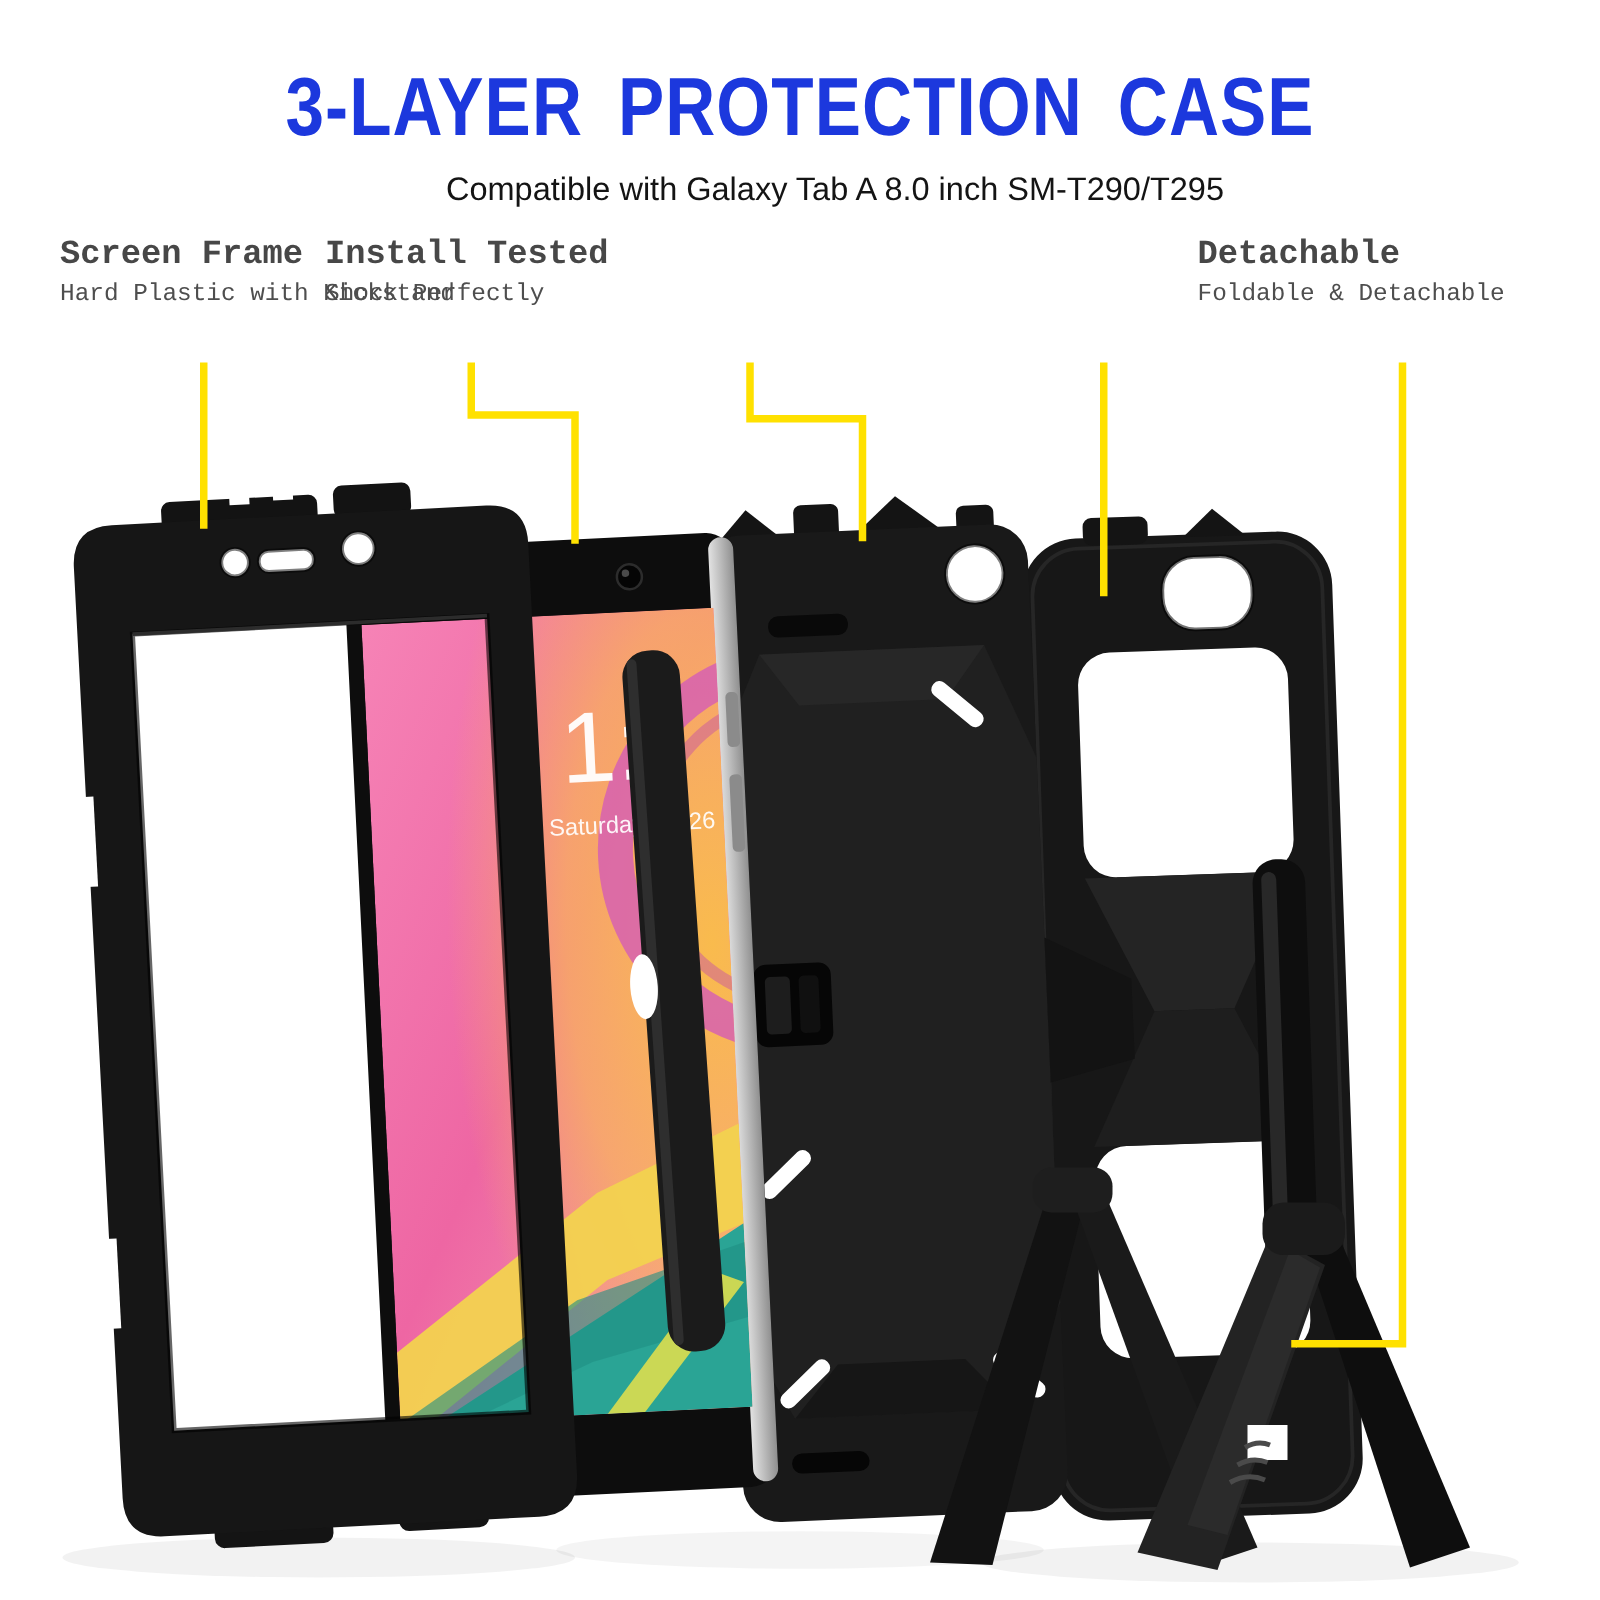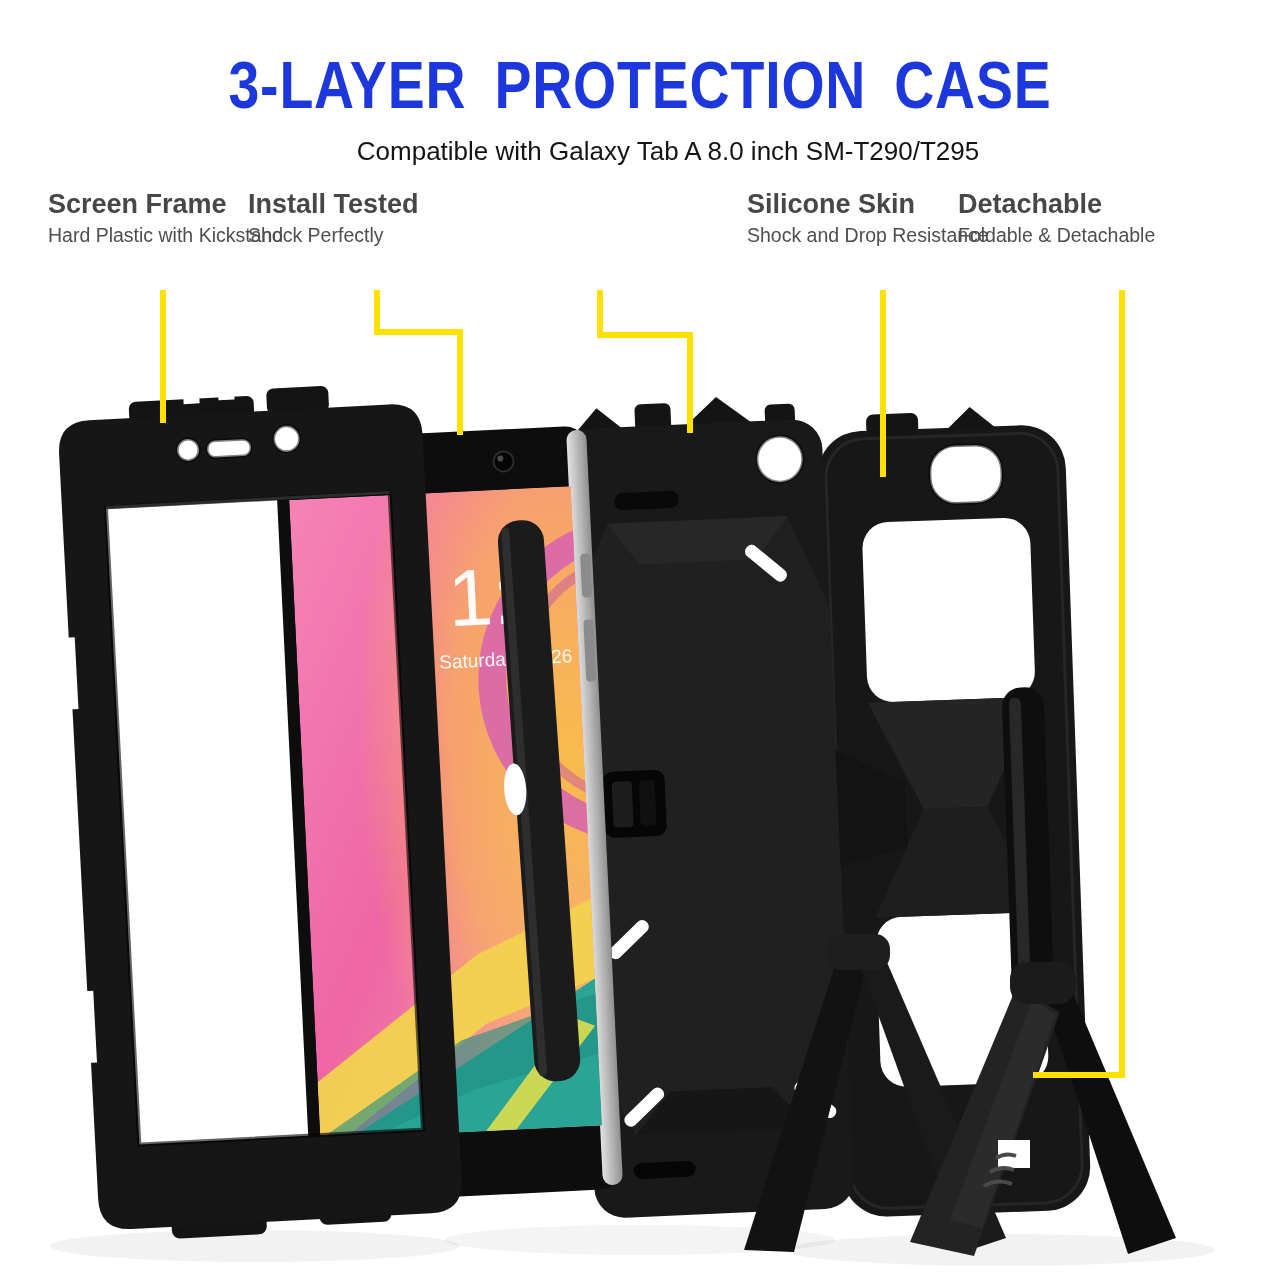--- a/index.html
+++ b/index.html
@@ -4,46 +4,42 @@
 <style>
   html,body{margin:0;padding:0;background:#fff;}
   .canvas{position:relative;width:1280px;height:1280px;background:#ffffff;overflow:hidden;
           font-family:"Liberation Sans",sans-serif;}
   .title-wrap{position:absolute;top:52px;left:0;width:100%;text-align:center;}
   .title{display:inline-block;font-size:66px;font-weight:bold;color:#1c38dd;
          transform:scaleX(0.84);transform-origin:50% 50%;letter-spacing:1px;
          word-spacing:14px;white-space:nowrap;line-height:1;}
   .subtitle{position:absolute;top:136px;left:0;width:100%;text-align:center;
             font-size:26px;color:#141414;padding-left:28px;}
-  .feature{position:absolute;top:190px;}
+  .feature{position:absolute;top:190px;font-family:Liberation Mono, monospace;}
   .f-title{font-size:27px;font-weight:bold;color:#474747;line-height:1.1;}
   .f-desc{font-size:19.5px;color:#4e4e4e;margin-top:4px;}
   svg.product{position:absolute;left:0;top:0;width:1280px;height:1280px;}
 </style>
 </head>
 <body>
 
 <div class="canvas">
 
   <div class="title-wrap">
     <span class="title">3-LAYER PROTECTION CASE</span>
   </div>
   <div class="subtitle">Compatible with Galaxy Tab A 8.0 inch SM-T290/T295</div>
 
   <div class="feature" style="left:48px">
     <div class="f-title">Screen Frame</div>
     <div class="f-desc">Hard Plastic with Kickstand</div>
   </div>
-  <div class="feature" style="left:248px">
+  <div class="feature" style="left:260px">
     <div class="f-title">Install Tested</div>
     <div class="f-desc">Shock Perfectly</div>
-  </div>
-  <div class="feature" style="left:747px">
-    <div class="f-title">Silicone Skin</div>
-    <div class="f-desc">Shock and Drop Resistance</div>
   </div>
   <div class="feature" style="left:958px">
     <div class="f-title">Detachable</div>
     <div class="f-desc">Foldable &amp; Detachable</div>
   </div>
 
   <svg class="product" viewBox="0 0 1280 1280">
     <defs>
       <linearGradient id="screenGrad" x1="0" y1="0" x2="0.9" y2="1">
         <stop offset="0" stop-color="#f683b6"></stop>

